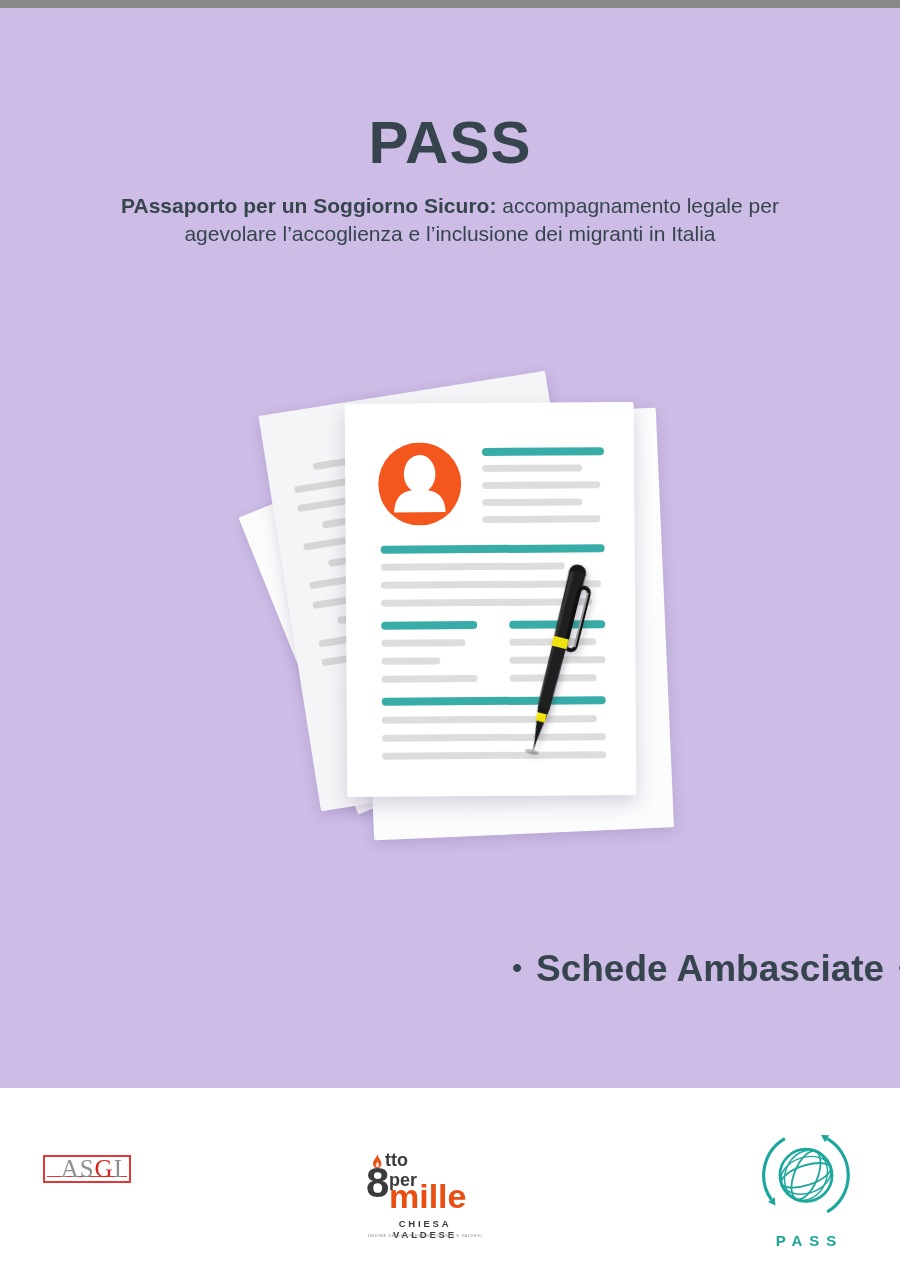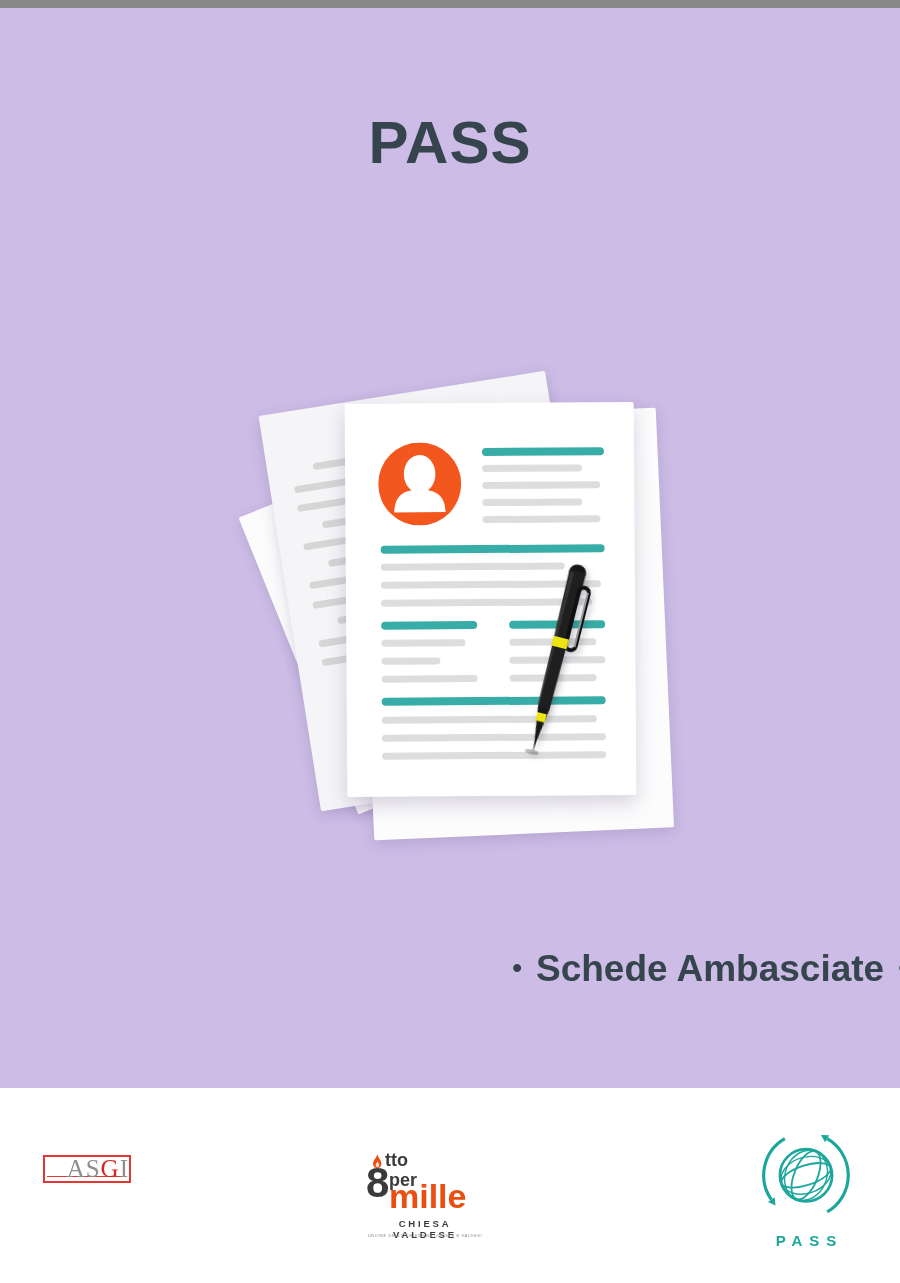--- a/index.html
+++ b/index.html
@@ -38,21 +38,21 @@
 
   
   .section{position:absolute;left:0;top:940px;width:900px;text-align:right;
            font-size:37px;font-weight:700;color:#36454D;margin:0;padding-left:22px;}
   .section .dot{font-size:28px;vertical-align:4px;margin:0 14px;}
 
   
   .footer{position:absolute;left:0;top:1080px;width:900px;height:203px;background:#FFFFFF;}
   .asgi{position:absolute;left:43px;top:67px;width:150px;text-align:center;}
   .asgi-box{position:relative;width:88px;height:28px;margin-left:0;border:2px solid #E63535;
-            display:flex;align-items:center;justify-content:flex-end;padding-right:0;box-sizing:border-box;}
+            display:flex;align-items:center;justify-content:flex-end;padding-right:6px;box-sizing:border-box;}
   .asgi-rule{position:absolute;left:2px;right:2px;bottom:4px;height:1.5px;background:#E63535;}
   .asgi-acronym{position:relative;font-family:"Liberation Serif",serif;font-size:25px;line-height:24px;
                 color:#8F8F8F;letter-spacing:1px;}
   .asgi-acronym .red{color:#D6251F;}
   .asgi-sub{margin-top:6px;width:150px;margin-left:-30px;font-family:"Liberation Serif",serif;
             font-weight:700;font-size:11px;line-height:11.5px;color:#6E6660;}
   .otto{position:absolute;left:366px;top:58px;width:130px;height:100px;}
   .otto span{position:absolute;color:#3B3B3B;font-weight:700;}
   .otto .flame{left:6px;top:7px;width:11px;height:18px;}
   .otto .tto{left:19px;top:4px;font-size:18px;}
@@ -68,20 +68,22 @@
               padding-left:7px;color:#1CA79C;}
 </style>
 </head>
 <body>
 
 <div class="cover">
   <div class="purple"></div>
 
   <h1 class="title">PASS</h1>
 
+  <p class="subtitle"><strong>PAssaporto per un Soggiorno Sicuro:</strong>
+    <span>accompagnamento legale per agevolare l’accoglienza e l’inclusione dei migranti in Italia</span></p>
 
   <div class="illustration">
     <div class="paper back"></div>
 
     <div class="paper middle">
       <div class="middle-lines">
         <div class="mline ind"></div>
         <div class="mline noind"></div>
         <div class="mline noind"></div>
         <div class="mline ind"></div>

